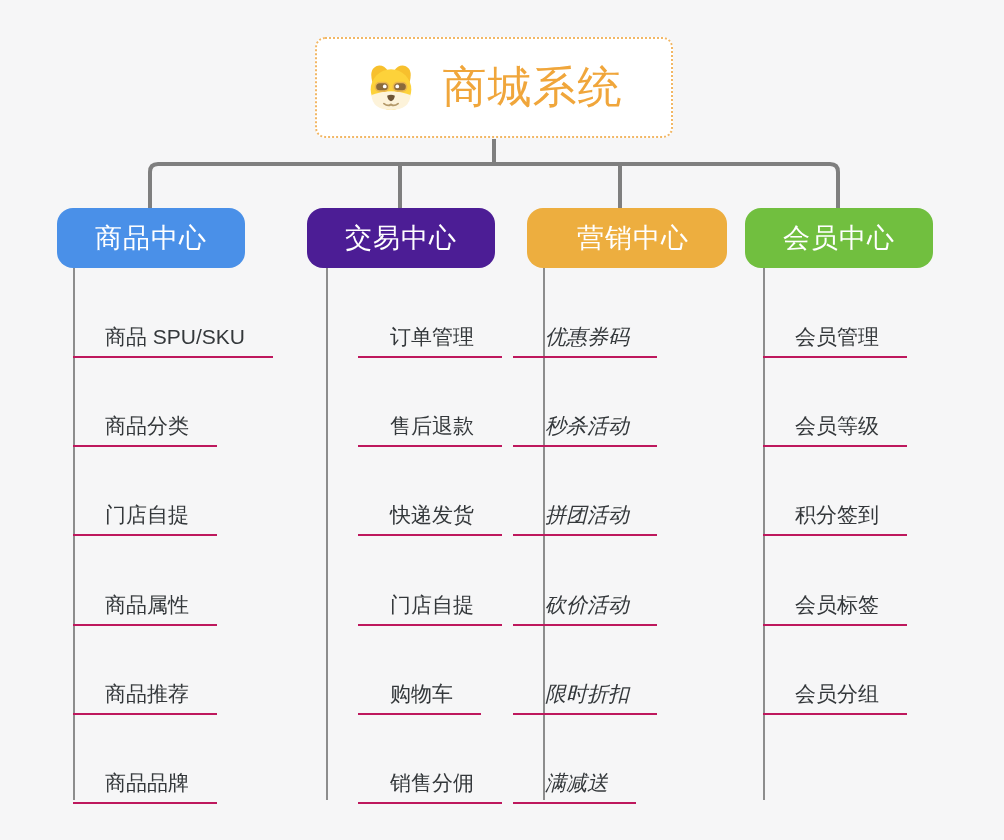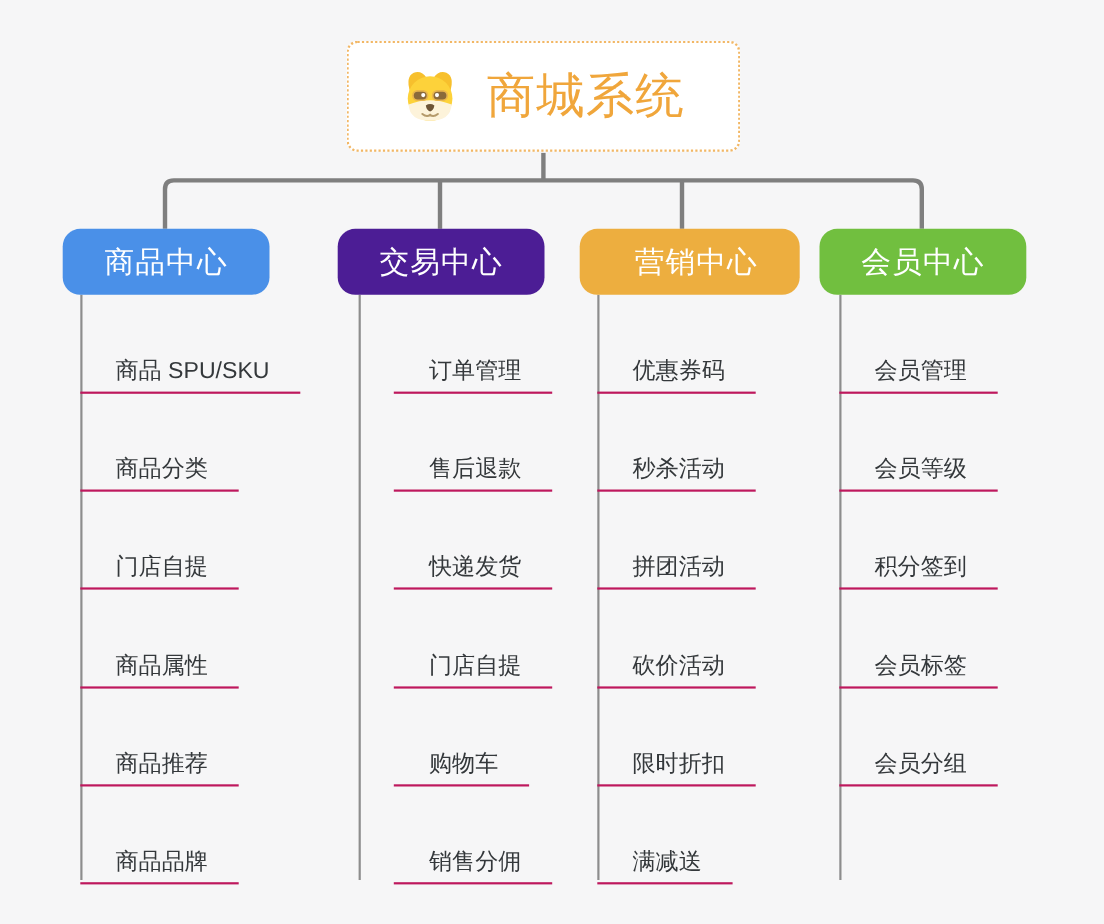--- a/index.html
+++ b/index.html
@@ -52,21 +52,21 @@
     position:absolute;
     height:38px;
     border-bottom:2px solid #be185d;
     display:flex;align-items:flex-end;
     padding:0 28px 5px 32px;
     font-size:21px;
     color:#34383b;
     white-space:nowrap;
     box-sizing:content-box;
   }
-  .c0{left:73px;}  .c1{left:326px;margin-left:32px;}  .c2{left:543px;}  .c3{left:763px;}
+  .c0{left:73px;}  .c1{left:326px;margin-left:32px;}  .c2{left:513px;font-style:italic;}  .c3{left:763px;}
   .r0{top:313px;} .r1{top:402px;} .r2{top:491px;}
   .r3{top:581px;} .r4{top:670px;} .r5{top:759px;}
 </style>
 </head>
 <body>
 
 <div class="canvas">
 
   <svg class="connectors" width="1004" height="840" viewBox="0 0 1004 840">
 

